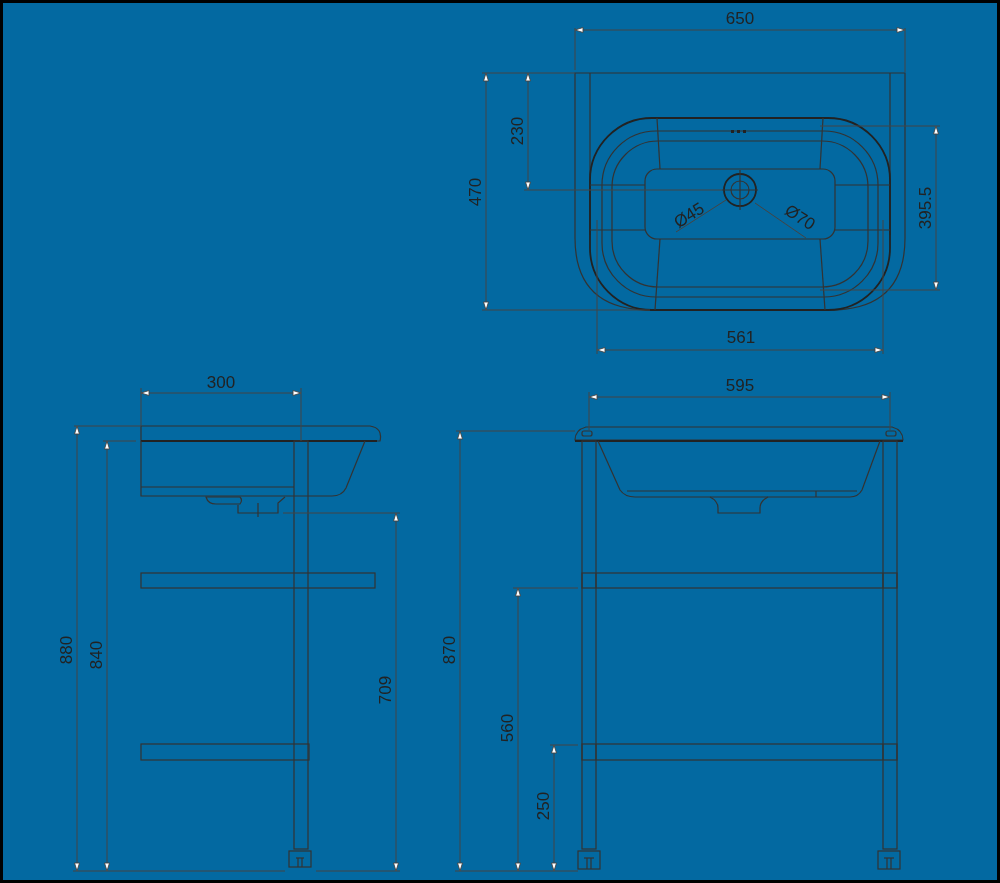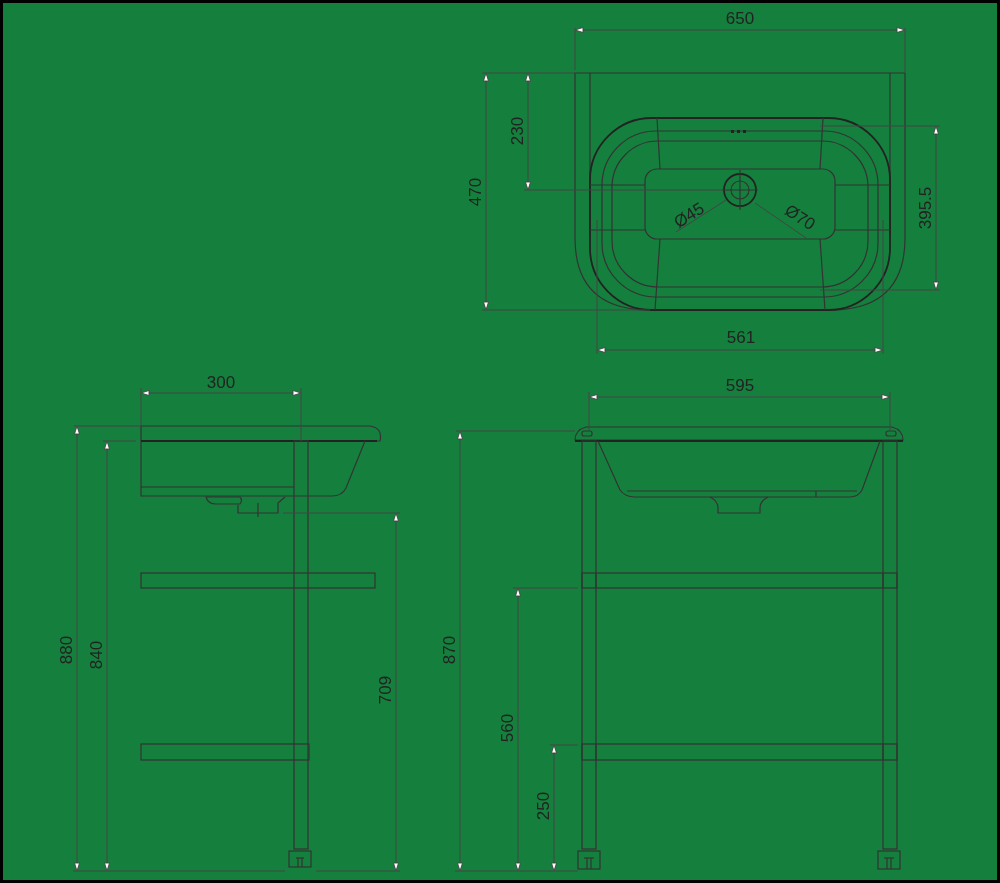--- a/index.html
+++ b/index.html
@@ -1,21 +1,21 @@
 <!DOCTYPE html>
 <html><head>
 <meta charset="utf-8">
 <style>
   html, body { margin: 0; padding: 0; background: #000; }
   #frame {
     position: relative;
     width: 1000px; height: 883px;
     box-sizing: border-box;
     border: 3px solid #000;
-    background: #15803d;
+    background: #0369a1;
     overflow: hidden;
   }
   svg#drawing { position: absolute; left: -3px; top: -3px; width: 1000px; height: 883px; }
   .ln { stroke: #333; stroke-width: 1.2; fill: none; }
   .th { stroke: #222; stroke-width: 1.8; fill: none; }
   .dim { stroke: #444; stroke-width: 1; fill: none; }
   .lbl {
     font-family: "Liberation Sans", sans-serif;
     font-size: 17px; fill: #222;
   }

